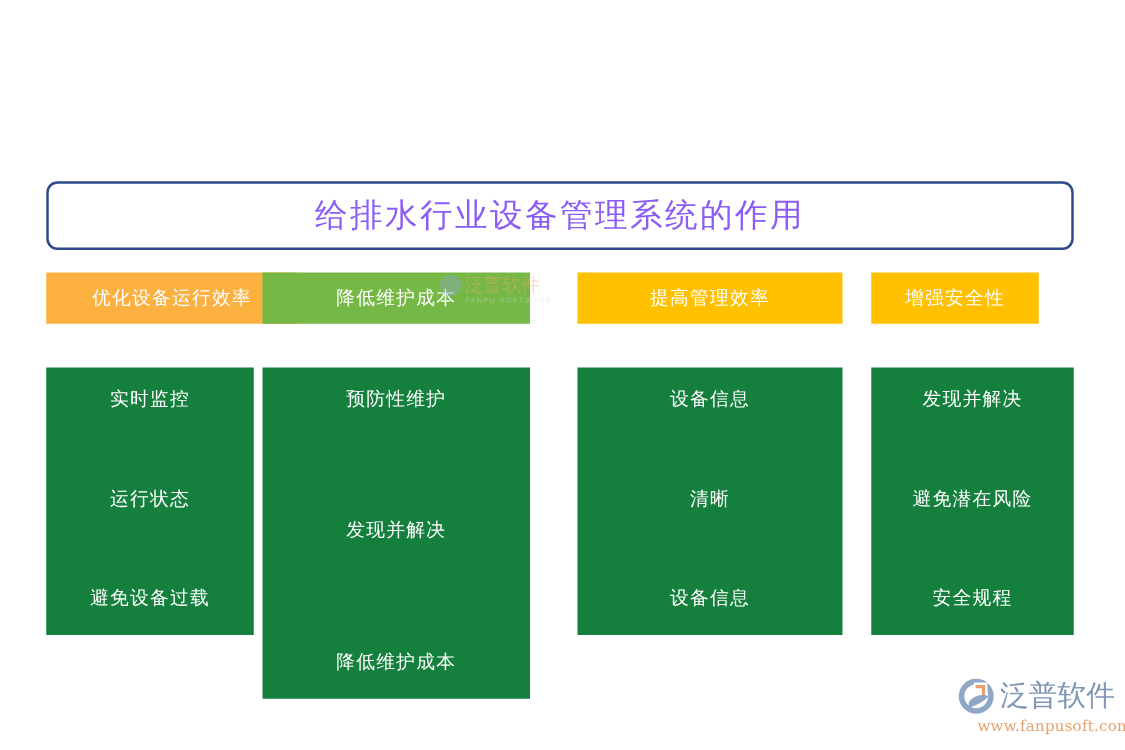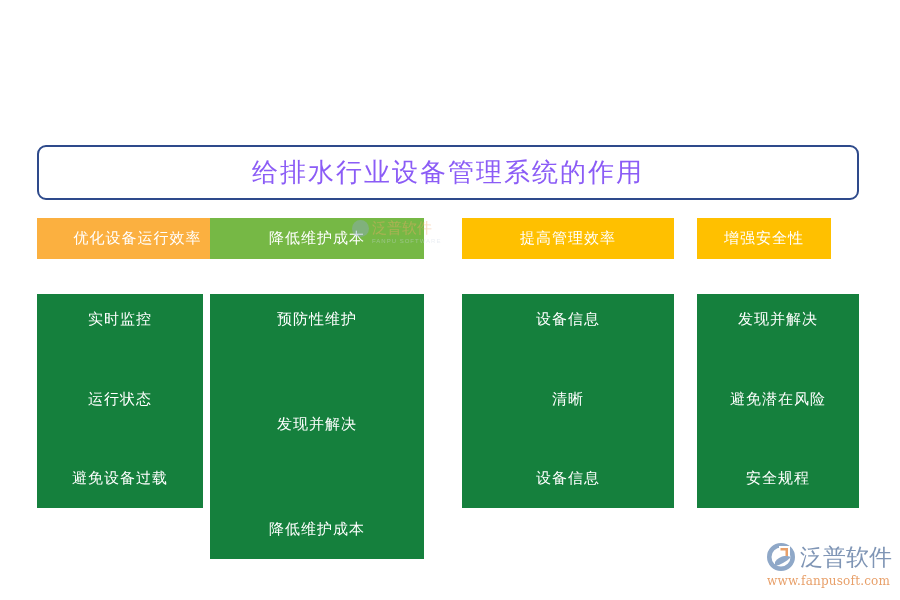--- a/index.html
+++ b/index.html
@@ -168,21 +168,21 @@
     font-family: "DejaVu Sans", "Liberation Sans", sans-serif;
     white-space: nowrap;
     line-height: 1;
   }
   #logo-url {
     color: #e8a06a;
     font-size: 12px;
     font-family: "DejaVu Serif", "Liberation Serif", serif;
     letter-spacing: 0.2px;
     margin-top: 2px;
-    margin-left: 1px;
+    margin-left: 16px;
     white-space: nowrap;
   }
 </style>
 </head>
 <body>
 
 <div id="slide">
 
   <div id="title-box">
     <div id="title-text">给排水行业设备管理系统的作用</div>

